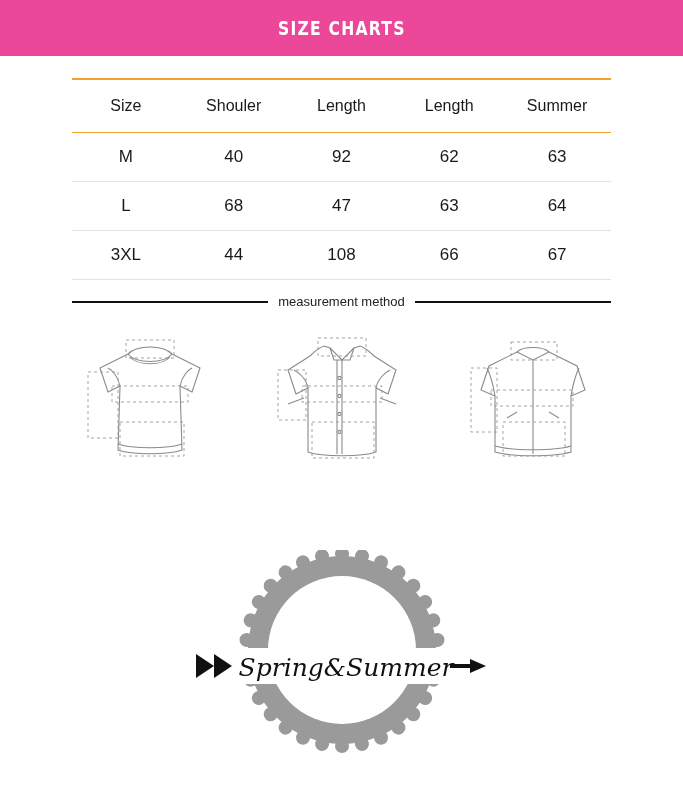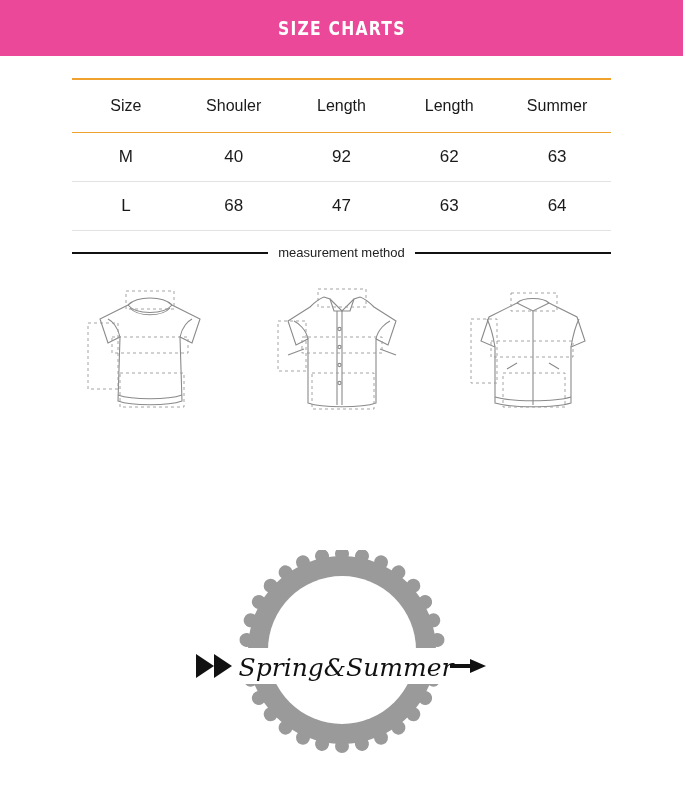--- a/index.html
+++ b/index.html
@@ -142,20 +142,27 @@
         <td>62</td>
         <td>63</td>
       </tr>
       <tr>
         <td>L</td>
         <td>68</td>
         <td>47</td>
         <td>63</td>
         <td>64</td>
       </tr>
+      <tr>
+        <td>3XL</td>
+        <td>44</td>
+        <td>108</td>
+        <td>66</td>
+        <td>67</td>
+      </tr>
     </tbody>
   </table>
 </div>
 
 <div class="measure-divider">
   <div class="rule"></div>
   <div class="label">measurement method</div>
   <div class="rule"></div>
 </div>
 

